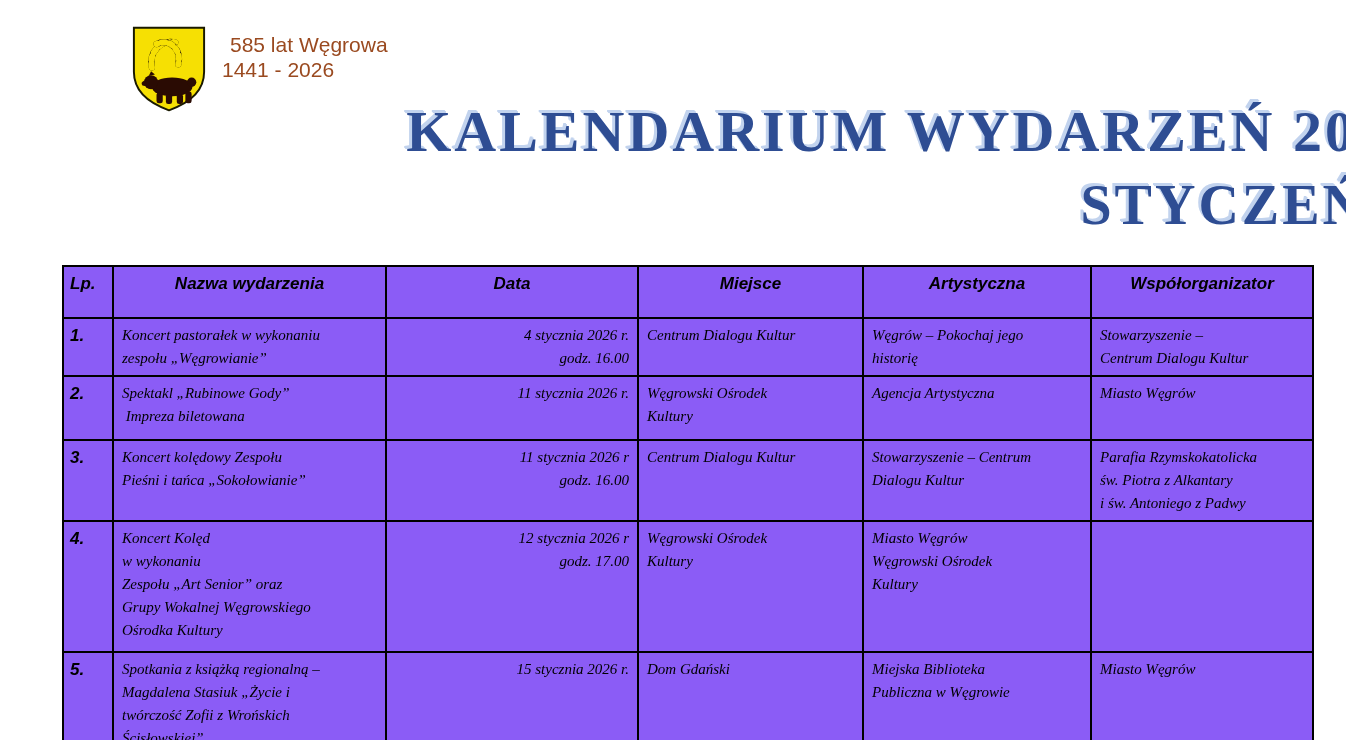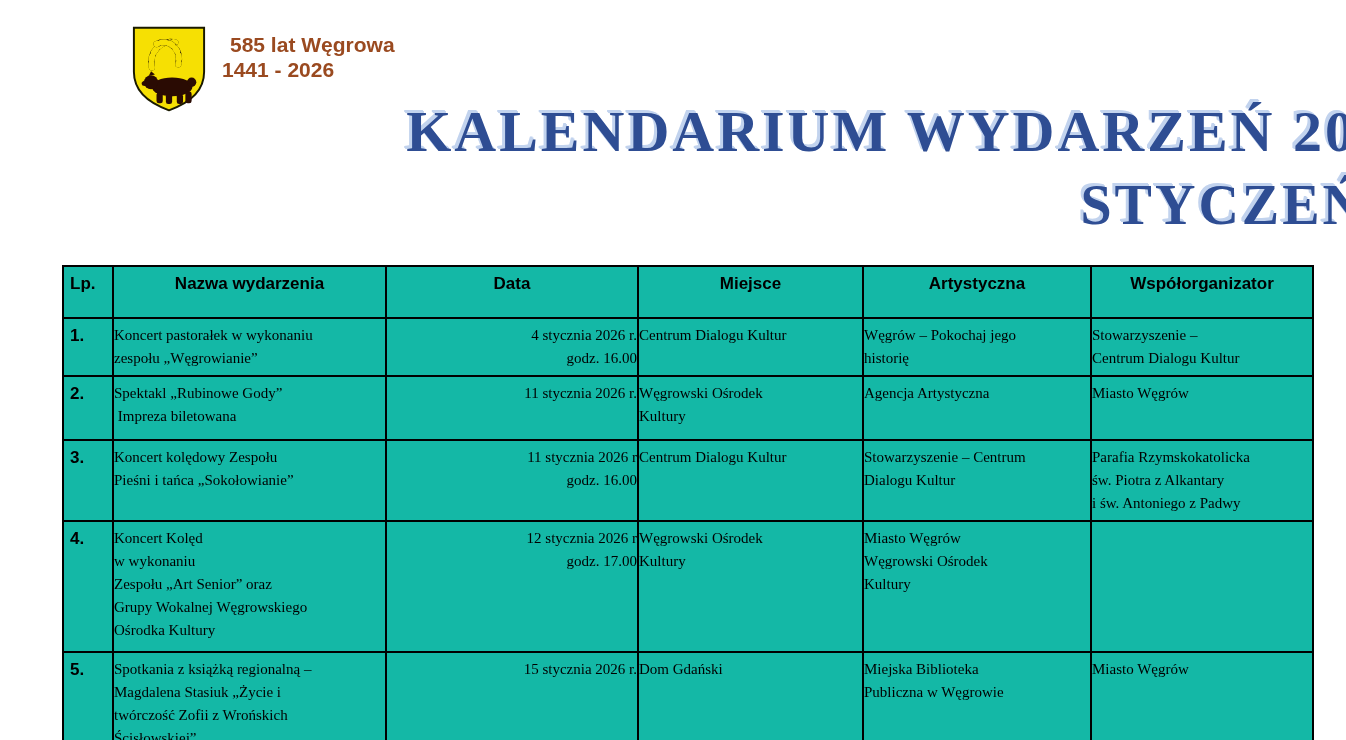--- a/index.html
+++ b/index.html
@@ -12,21 +12,21 @@
   }
   .page { position: absolute; inset: 0; }
 
   
   .brand { position: absolute; left: 130px; top: 24px; display: flex; align-items: flex-start; }
   .crest { width: 78px; height: 90px; flex: 0 0 auto; }
   .brand-text {
     margin-left: 14px; padding-top: 8px;
     font-family: "Liberation Sans", sans-serif;
     font-size: 21px; line-height: 25px;
-    color: #9a4a20; font-weight: 700;
+    color: #9a4a20; font-weight: 400;
   }
   .brand-line1 { margin-left: 8px; }
 
   
   .title-wrap {
     position: absolute; top: 98px; left: 0; width: 1346px;
     text-align: right;
     font-family: "Liberation Serif", serif;
     font-weight: bold;
     color: #2e4d93;
@@ -44,24 +44,25 @@
 
   
   table.events {
     position: absolute; left: 62px; top: 265px;
     width: 1250px;
     border-collapse: collapse; table-layout: fixed;
     border: 2px solid #000;
   }
   .events th, .events td {
     border: 2px solid #000;
-    background: #14b8a6;
+    background: #8b5cf6;
     vertical-align: top;
-    padding: 5px 0;
+    padding: 5px 8px;
     overflow: hidden;
+    font-style: italic;
   }
   .events thead th {
     font-family: "Liberation Sans", sans-serif;
     font-weight: bold; font-size: 17px;
     text-align: center;
     height: 38px; padding-top: 7px;
   }
   .events th.h-lp { text-align: left; padding-left: 6px; }
   .events td {
     font-family: "Liberation Serif", serif;

